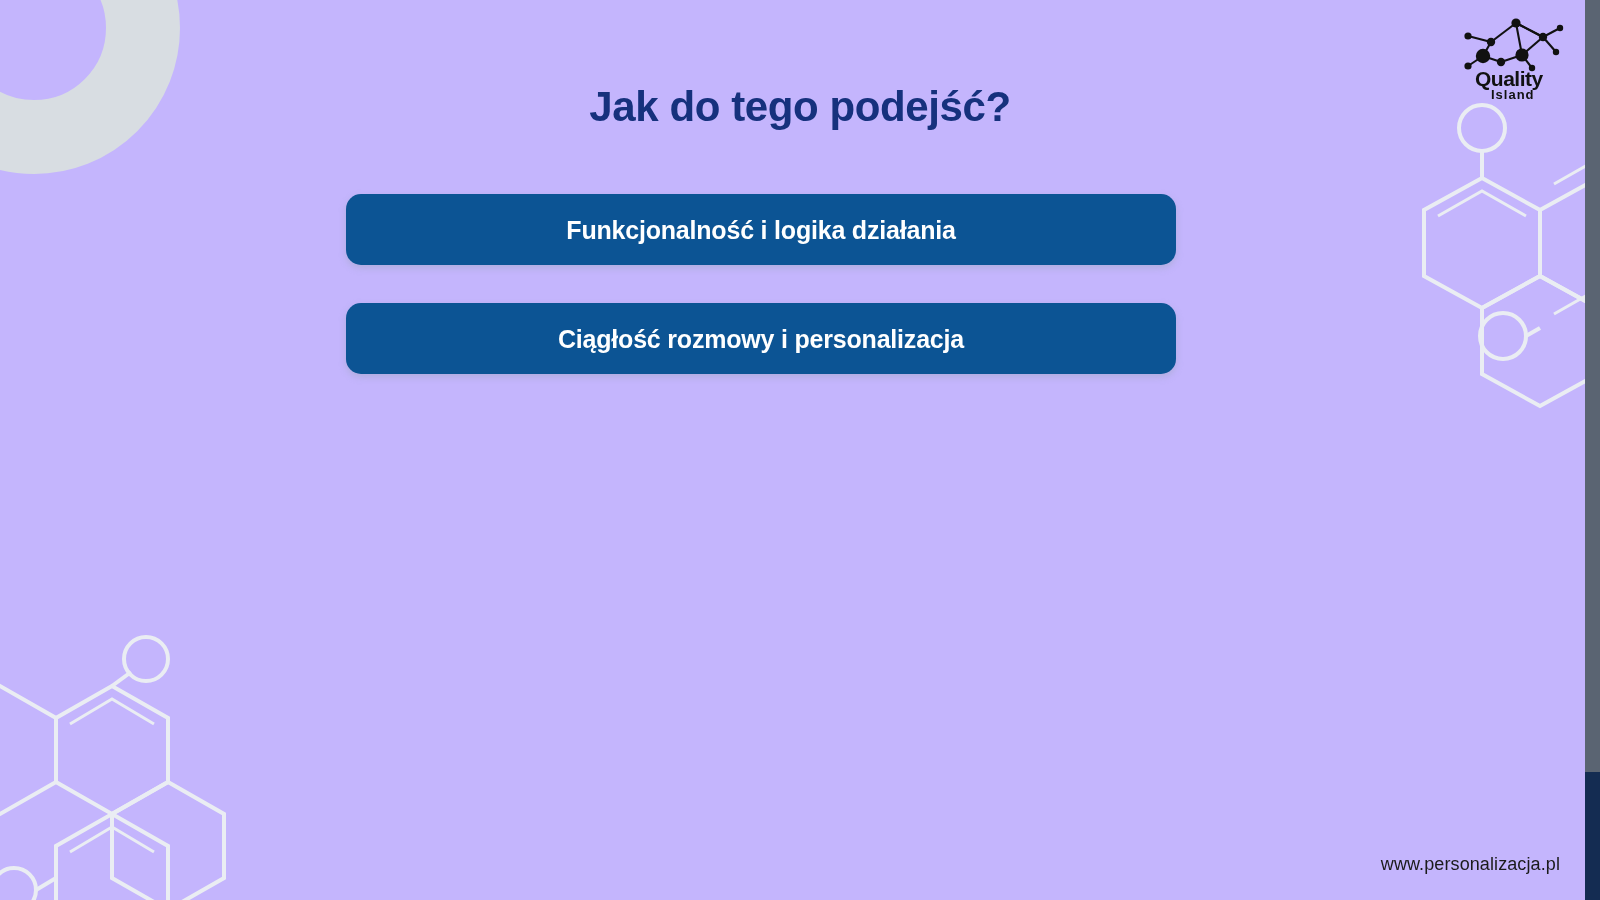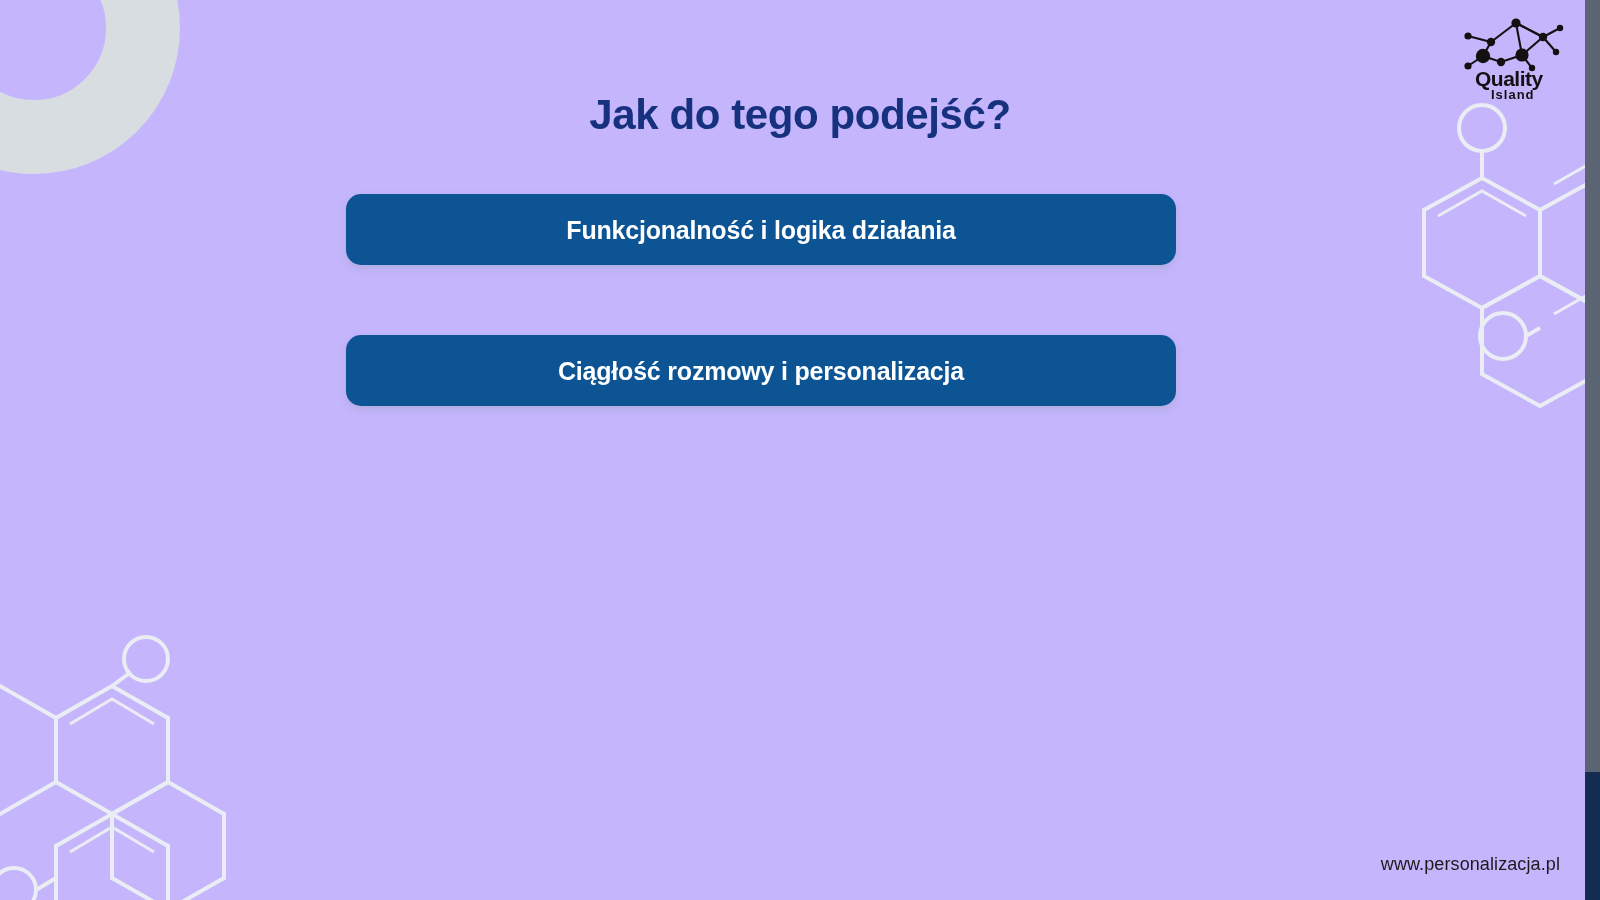--- a/index.html
+++ b/index.html
@@ -87,42 +87,42 @@
     width: 122px;
     height: 86px;
   }
   #logo svg { display: block; }
 
   
   #slide-title {
     position: absolute;
     left: 0;
     right: 0;
-    top: 62px;
+    top: 54px;
     text-align: center;
     font-size: 42px;
     line-height: 50px;
     font-weight: 700;
     letter-spacing: -0.4px;
     color: #16317d;
     font-family: "Liberation Sans", sans-serif;
   }
 
   
   #pill-list {
     position: absolute;
     left: 346px;
     top: 194px;
     width: 830px;
   }
 
   .pill {
     width: 830px;
     height: 71px;
-    margin-bottom: 70px;
+    margin-bottom: 38px;
     border-radius: 15px;
     background: #0c5494;
     box-shadow: 0 3px 7px rgba(150, 165, 185, 0.45);
     display: flex;
     align-items: center;
     justify-content: center;
     box-sizing: border-box;
     padding: 0 22px;
   }
   .pill:last-child { margin-bottom: 0; }

